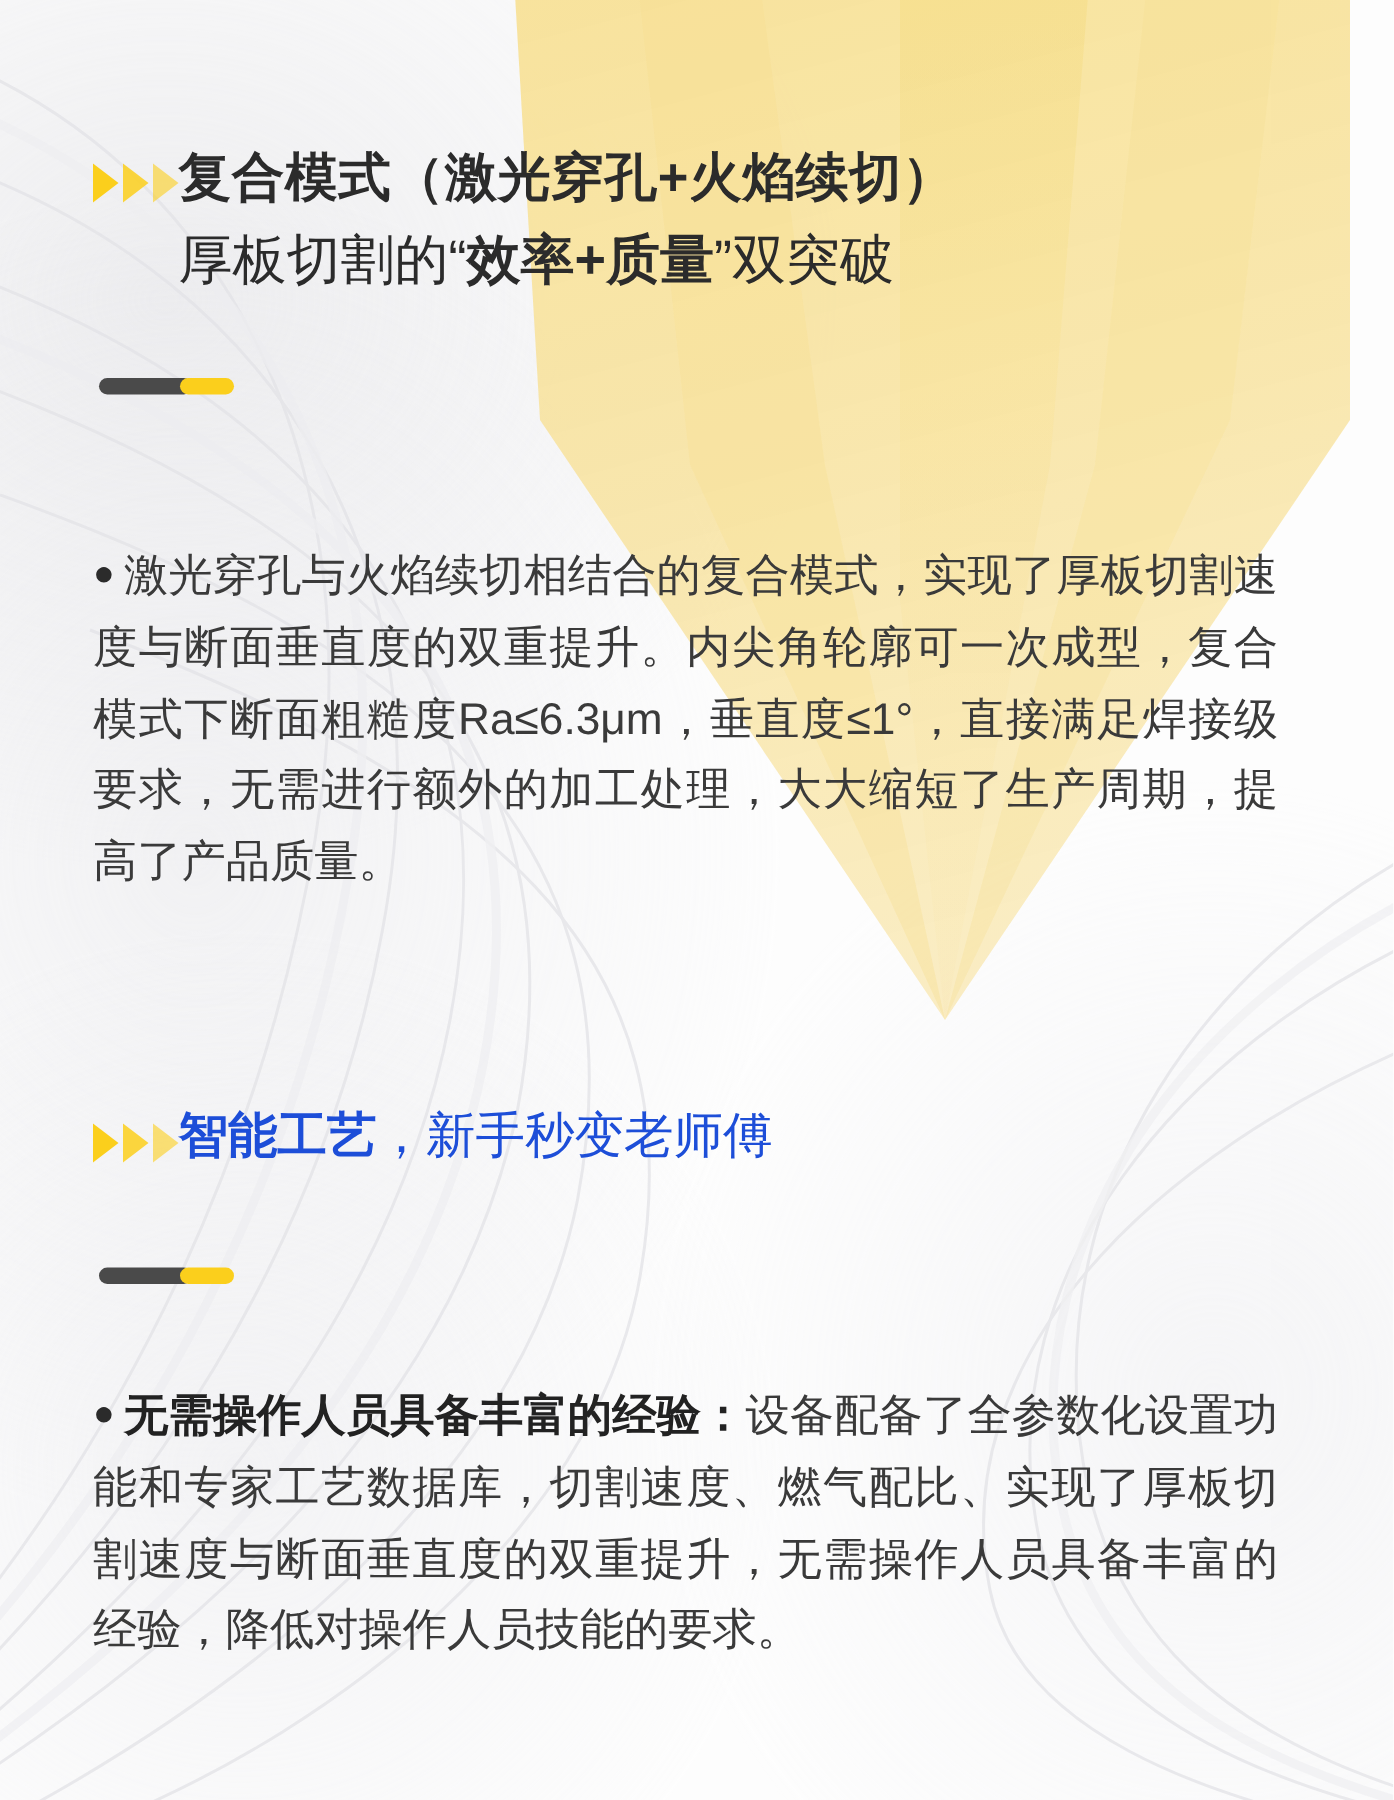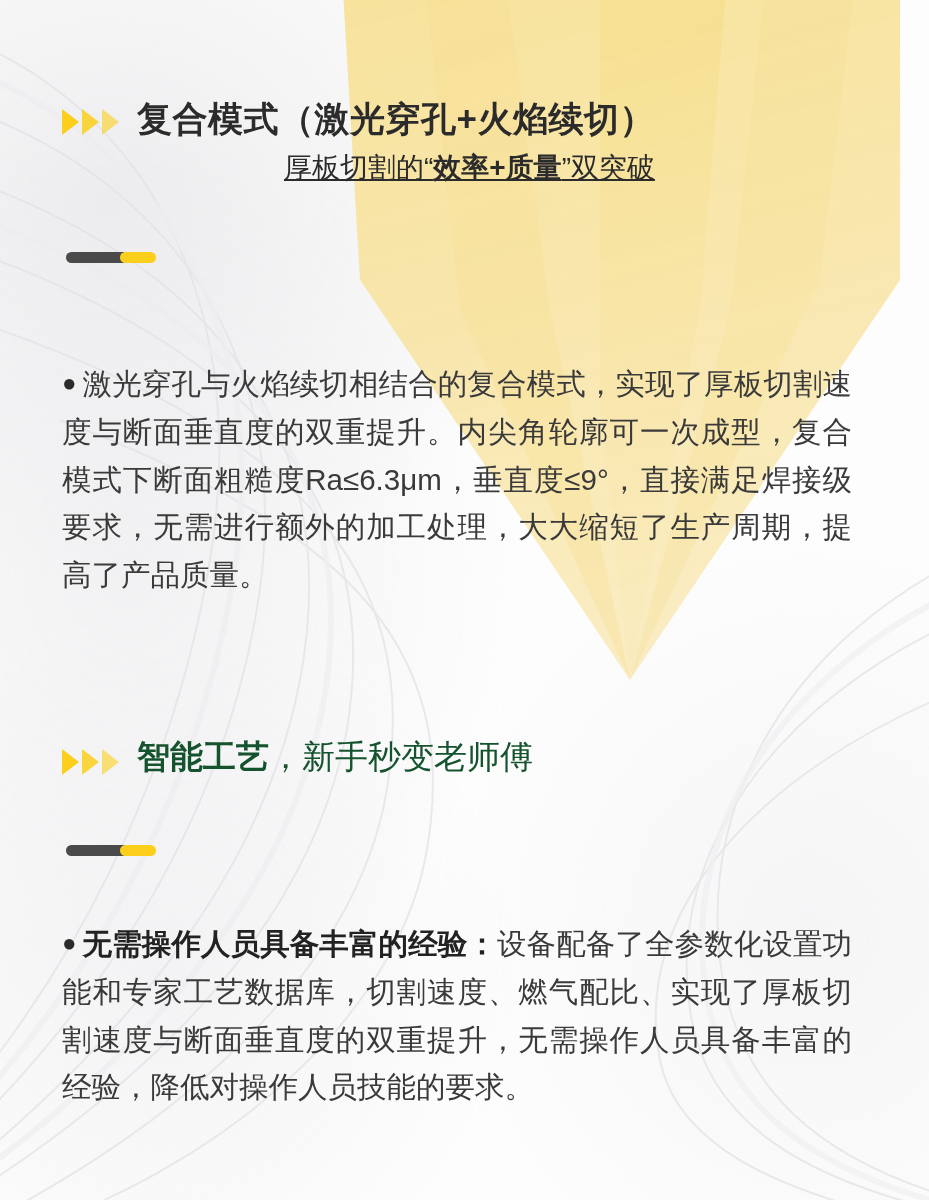--- a/index.html
+++ b/index.html
@@ -80,45 +80,42 @@
     width: 0;
     height: 0;
     border-top: 13px solid transparent;
     border-bottom: 13px solid transparent;
     border-left: 17px solid #fbcf1c;
   }
   .tri.t2 { opacity: 0.85; }
   .tri.t3 { opacity: 0.6; }
 
   .head-text {
-    margin-left: 18px;
     color: #2b2b2b;
-    text-align: right;
   }
   .head-line1 {
     font-size: 35px;
     font-weight: bold;
     letter-spacing: 0.5px;
     line-height: 1.35;
     white-space: nowrap;
   }
   .head-line2 {
-    font-size: 28px;
+    font-size: 36px;
     line-height: 1.4;
     margin-top: 6px;
     white-space: nowrap;
-    text-decoration: underline;
   }
   .head-line2 b { font-weight: bold; }
 
   .head-single {
     font-size: 33px;
     line-height: 1.35;
     white-space: nowrap;
-    color: #14532d;
+    color: #1d4ed8;
   }
   .head-single b { font-weight: bold; }
 
   
   .divider {
     display: flex;
     align-items: center;
   }
   .divider .dark {
     width: 62px;
@@ -213,21 +210,21 @@
       </div>
     </div>
   </div>
 
   <div class="block divider" style="left:66px; top:252px;">
     <span class="dark"></span>
     <span class="yellow"></span>
   </div>
 
   <div class="block para" style="left:62px; top:360px;">
-    <span class="dot">●</span><span>激光穿孔与火焰续切相结合的复合模式，实现了厚板切割速度与断面垂直度的双重提升。内尖角轮廓可一次成型，复合模式下断面粗糙度Ra≤6.3μm，垂直度≤9°，直接满足焊接级要求，无需进行额外的加工处理，大大缩短了生产周期，提高了产品质量。</span>
+    <span class="dot">●</span><span>激光穿孔与火焰续切相结合的复合模式，实现了厚板切割速度与断面垂直度的双重提升。内尖角轮廓可一次成型，复合模式下断面粗糙度Ra≤6.3μm，垂直度≤1°，直接满足焊接级要求，无需进行额外的加工处理，大大缩短了生产周期，提高了产品质量。</span>
   </div>
 
   <div class="block head-row" style="left:62px; top:735px;">
     <div class="tri-group">
       <span class="tri t1"></span>
       <span class="tri t2"></span>
       <span class="tri t3"></span>
     </div>
     <div class="head-text">
       <div class="head-single">

